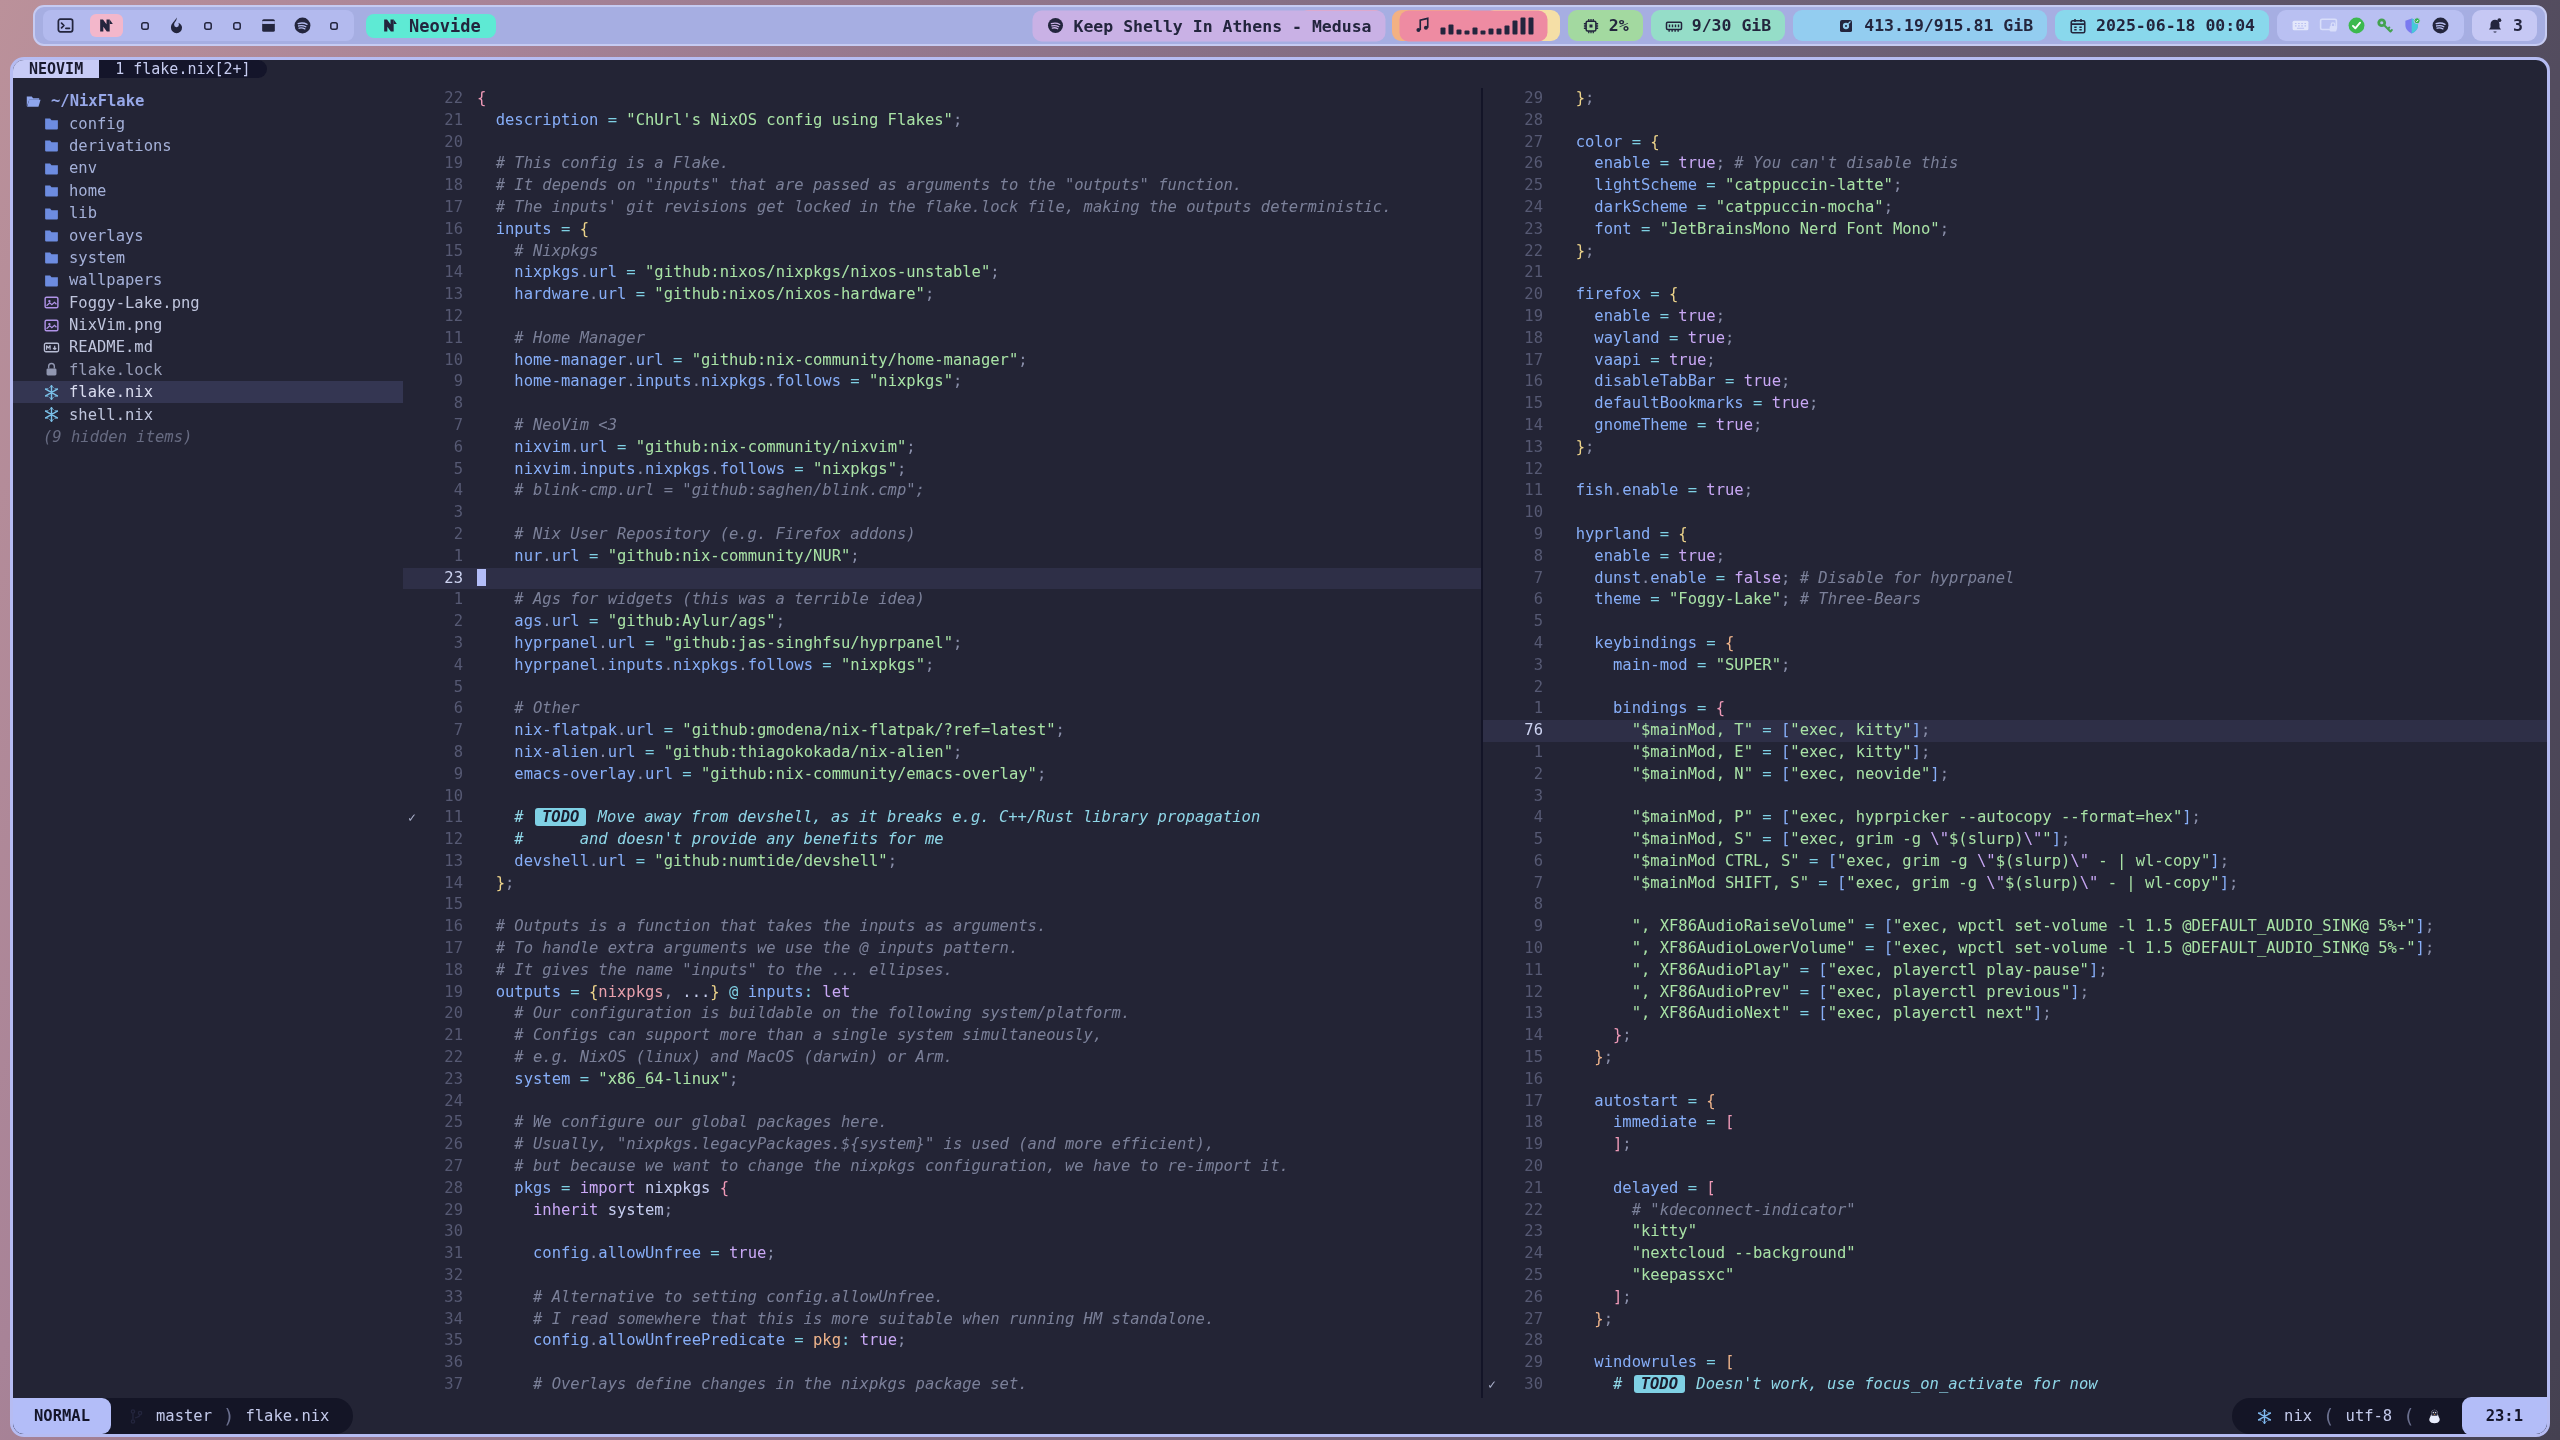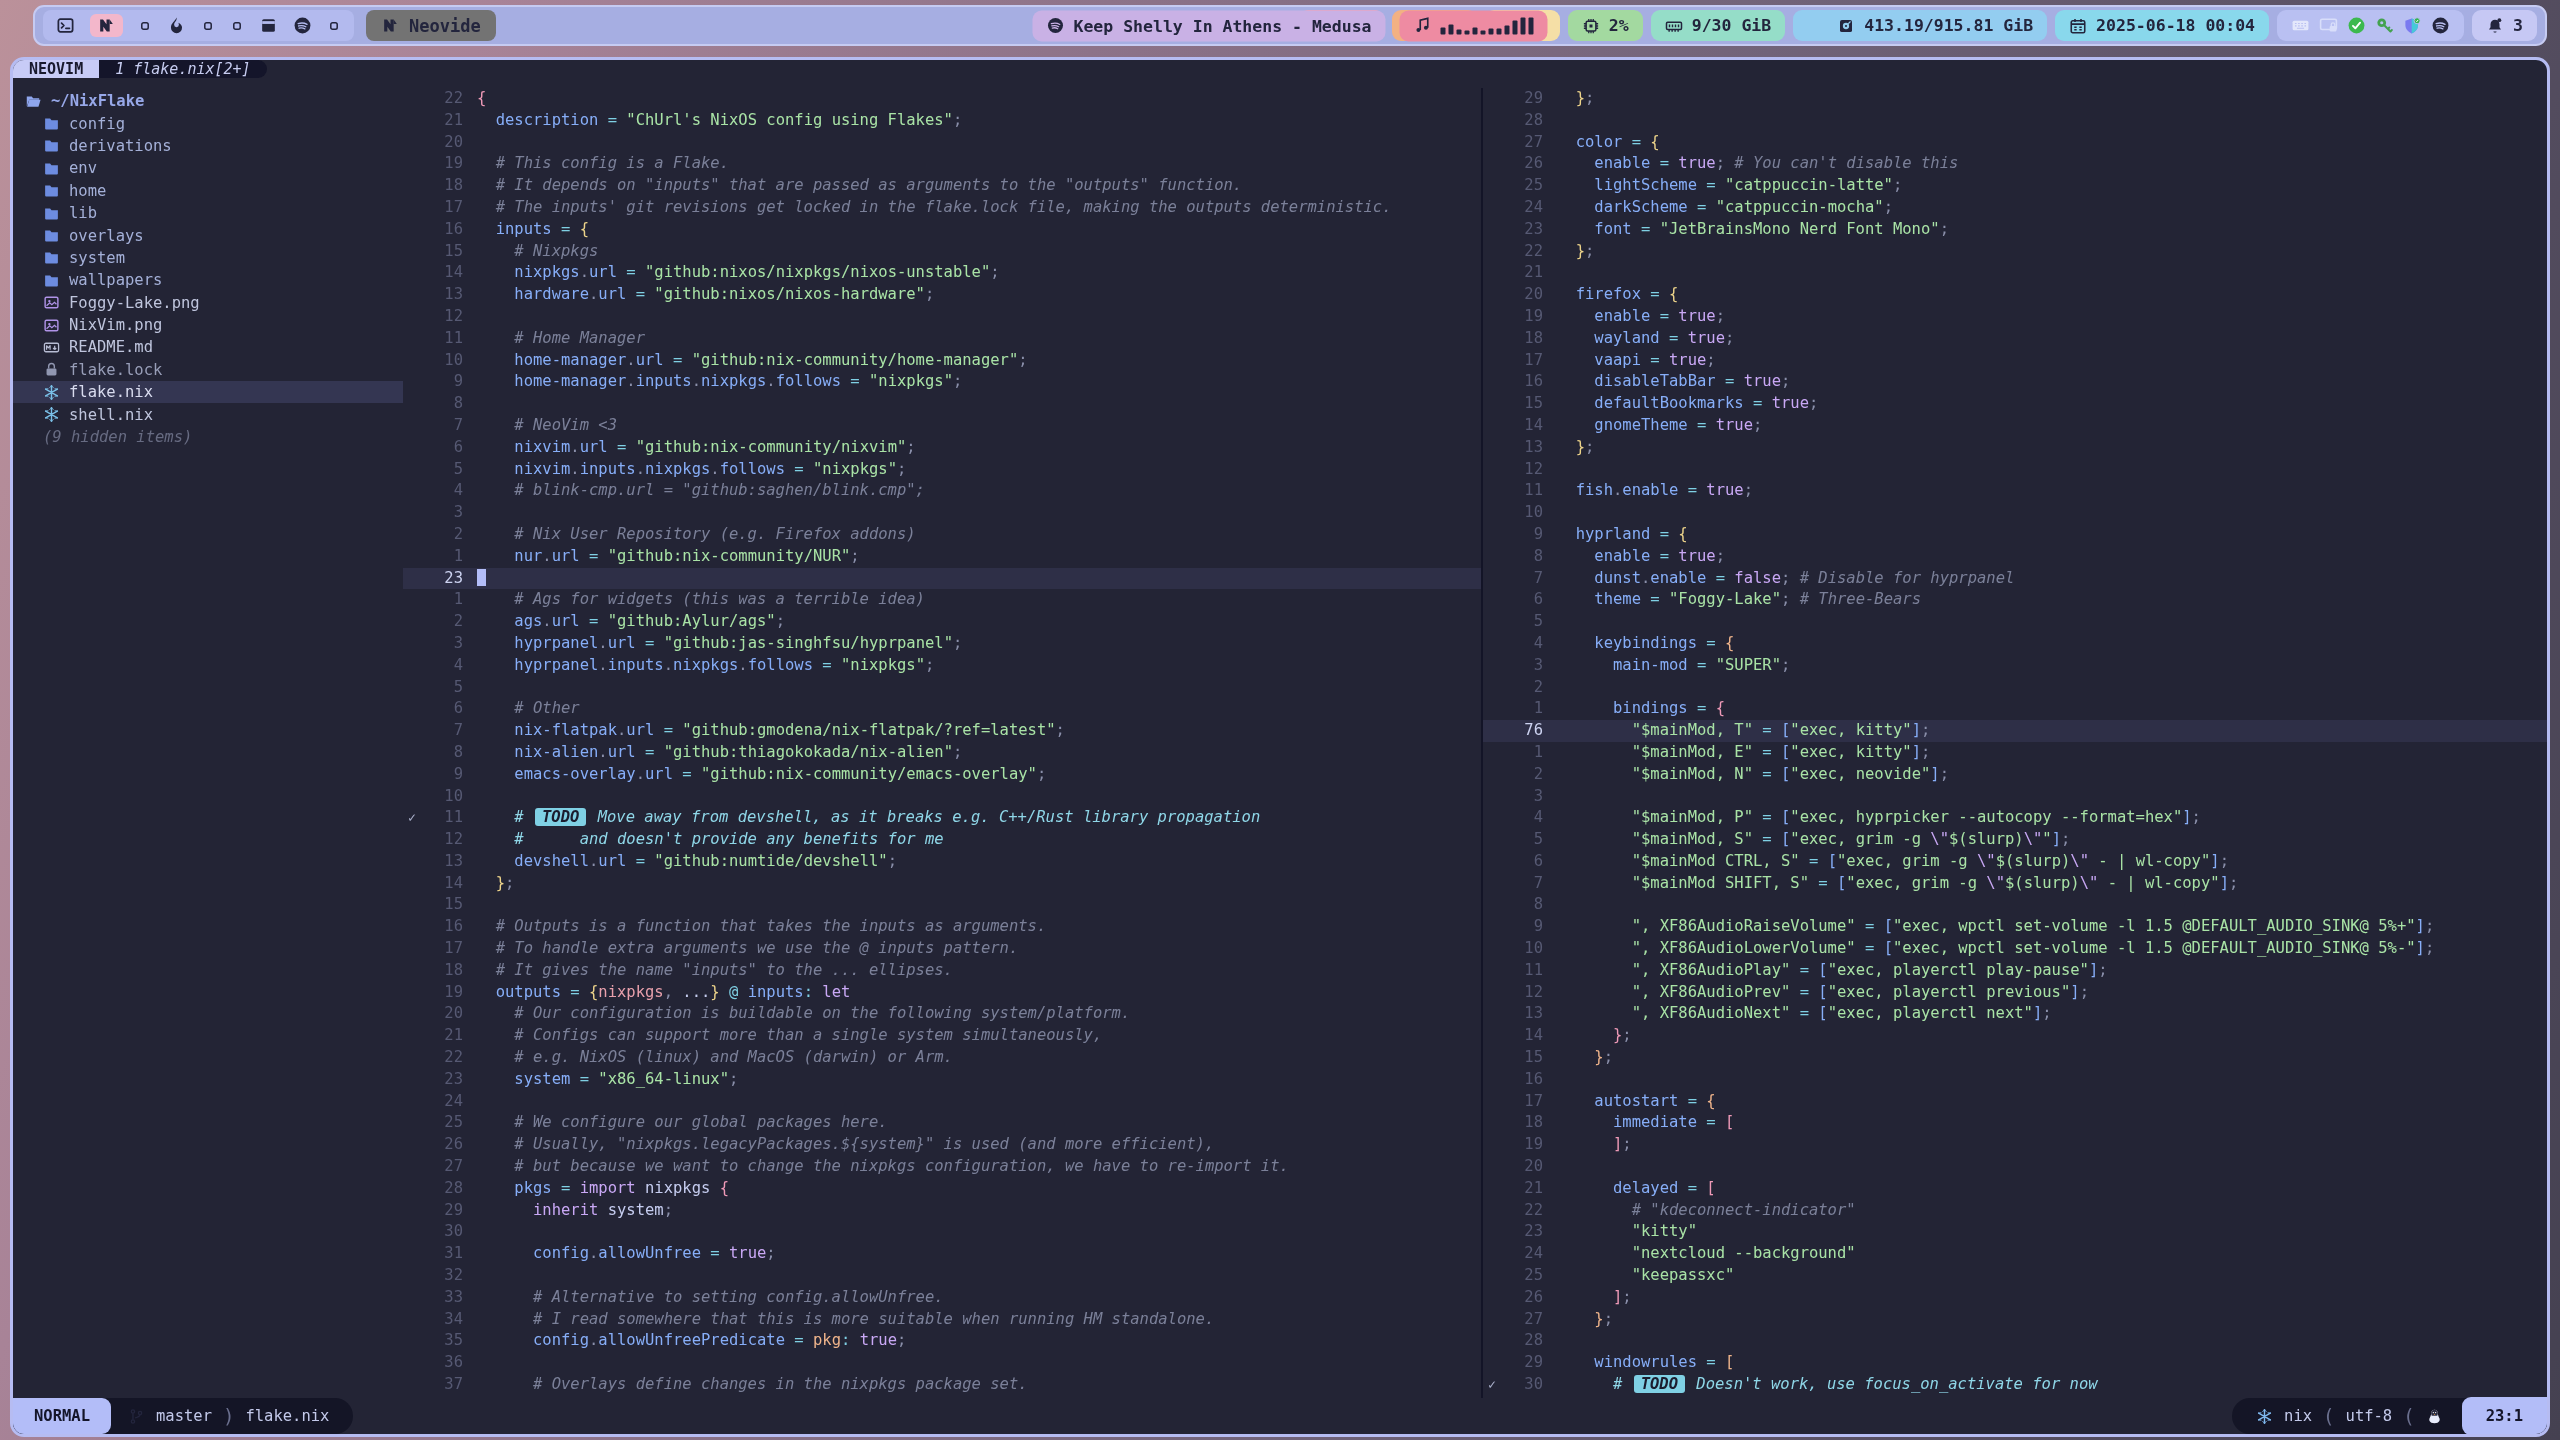--- a/index.html
+++ b/index.html
@@ -9,42 +9,42 @@
   
   .topbar{position:absolute;left:33px;right:13px;top:5px;height:41px;box-sizing:border-box;
     background:#a6aee2;border:2px solid #c6cbf2;border-radius:11px;
     display:flex;align-items:center;padding:0 8px;gap:12px;}
   .ws{--arc:#b3baee;background:#b3baee;border-radius:8px;height:31px;box-sizing:border-box;
     display:flex;align-items:center;gap:15px;padding:0 13px;color:#23253d;}
   .wsi{display:flex;align-items:center;justify-content:center;color:#23253d;}
   .wsi svg{width:19px;height:19px;}
   .wsi.small svg{width:14px;height:14px;}
   .wsi.active{background:#f3b7cb;border-radius:6px;padding:2px 7px;}
-  .badge-app{background:#737373;border-radius:8px;height:31px;display:flex;align-items:center;
+  .badge-app{background:#5eead4;border-radius:8px;height:24px;display:flex;align-items:center;
     gap:9px;padding:0 15px;color:#23253d;font-weight:700;font-size:17px;justify-content:center;}
   .badge-app svg{width:19px;height:19px;}
   .tb-center{position:absolute;left:50%;top:50%;transform:translate(-50%,-50%);
     display:flex;gap:14px;align-items:center;}
   .pill{height:31px;border-radius:9px;display:flex;align-items:center;gap:9px;
     padding:0 14px;color:#23253d;font-weight:600;font-size:16.5px;white-space:nowrap;}
   .pill svg{width:18px;height:18px;}
   .pill-np{--arc:#c9b1e5;}
   .viz{display:flex;align-items:flex-end;gap:3px;height:18px;}
   .viz i{display:block;width:5px;background:#23253d;border-radius:1px;}
   .tb-right{margin-left:auto;display:flex;gap:8px;align-items:center;}
   .tray{--arc:#b9c0f2;}
   .tray svg{width:19px;height:19px;}
   
   .window{position:absolute;left:10px;right:10px;top:57px;bottom:3px;box-sizing:border-box;
     background:#232435;border:3px solid #b6bcf2;border-radius:14px;overflow:hidden;
     display:flex;flex-direction:column;}
   .tabline{height:28px;display:flex;align-items:flex-start;flex:0 0 auto;}
   .tab{display:flex;align-items:center;padding:0 16px;font-size:15px;white-space:pre;}
   .tab.active{background:#c7cbf6;color:#191a2e;font-weight:700;}
-  .tab.inactive{background:#14152a;color:#c6ccf0;border-radius:0 11px 11px 0;font-style:italic;}
+  .tab.inactive{background:#14152a;color:#c6ccf0;border-radius:0 11px 11px 0;}
   .main{flex:1;display:flex;min-height:0;}
   
   .sidebar{width:390px;flex:0 0 auto;padding-top:2px;font-size:15.5px;}
   .trow{height:22.4px;display:flex;align-items:center;gap:9px;padding-left:30px;white-space:pre;}
   .trow.root{padding-left:12px;color:#97a8e8;font-weight:700;}
   .trow.root svg{color:#8fa6ee;}
   .trow svg{width:17px;height:17px;flex:0 0 auto;}
   .trow.dir{color:#a4b0d8;} .trow.dir svg{color:#6d8ce0;}
   .trow.file{color:#bfc5dd;}
   .trow.dim{color:#989eb8;} .trow.dim svg{color:#9096b0;}

